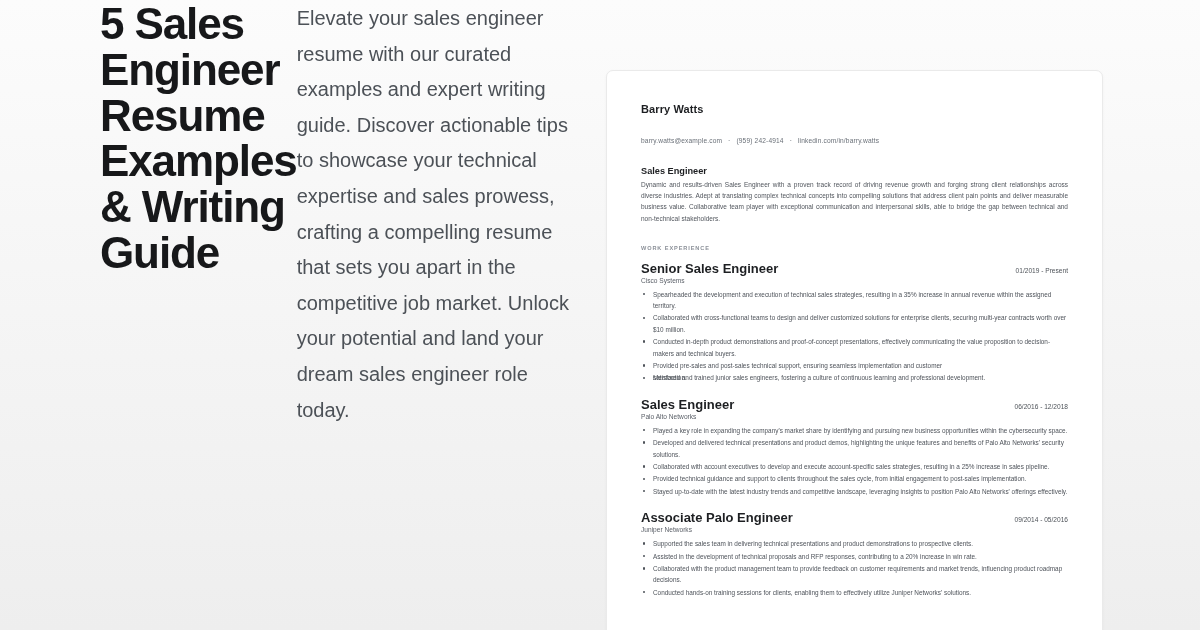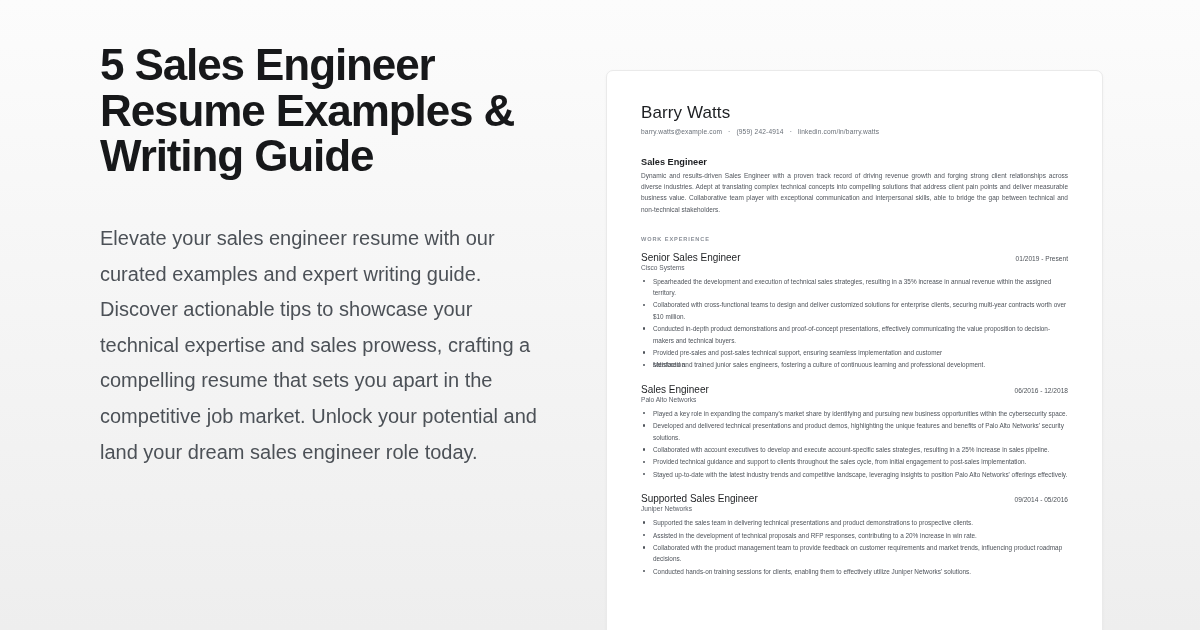--- a/index.html
+++ b/index.html
@@ -5,22 +5,22 @@
   * { margin:0; padding:0; box-sizing:border-box; }
   html, body { width:1200px; height:630px; overflow:hidden; }
   body {
     font-family:"Liberation Sans", sans-serif;
     background:linear-gradient(to bottom, #fcfcfc 0%, #f7f7f7 35%, #eeeeee 100%);
     position:relative;
   }
 
   
   .promo {
-    position:absolute; left:100px; top:12px; width:470px; height:488px;
-    display:flex; flex-direction:column; justify-content:center;
+    position:absolute; left:100px; top:1px; width:470px; height:488px;
+    display:flex; flex-direction:row; justify-content:center;
   }
   .promo-title {
     font-size:44px; font-weight:700; line-height:1.04;
     color:#17181a; letter-spacing:-1.1px;
     margin-bottom:42px;
   }
   .promo-desc {
     font-size:20px; line-height:1.78; color:#4c5157;
     max-width:455px;
   }
@@ -31,22 +31,22 @@
     width:497px; height:585px;
     background:#ffffff;
     border:1px solid #eaeaea;
     border-radius:7px;
     box-shadow:0 1px 3px rgba(0,0,0,0.045);
     overflow:hidden;
   }
   .resume-inner { padding:32px 34px 0 34px; }
 
   .r-name {
-    font-size:17px; font-weight:400; color:#1d1f22;
-    letter-spacing:0.1px; margin-bottom:5px;
+    font-size:11px; font-weight:700; color:#1d1f22;
+    letter-spacing:0.1px; margin-bottom:22px;
   }
   .r-contact {
     font-size:6.6px; color:#6a7078; letter-spacing:0.15px;
     margin-bottom:22px;
   }
   .r-contact .sep { margin:0 4px; }
 
   .r-section-title {
     font-size:9.2px; font-weight:700; color:#1d1f22;
     margin-bottom:3px;
@@ -60,21 +60,21 @@
     font-size:5.6px; font-weight:700; color:#8b9098;
     letter-spacing:0.9px; text-transform:uppercase;
     margin-bottom:10px;
   }
 
   .job { margin-bottom:13px; }
   .job-row {
     display:flex; justify-content:space-between;
     align-items:baseline; margin-bottom:1px;
   }
-  .job-title { font-size:10px; font-weight:400; color:#1d1f22; }
+  .job-title { font-size:13px; font-weight:700; color:#1d1f22; }
   .job-date  { font-size:6.6px; color:#4e5359; white-space:nowrap; }
   .job-company { font-size:6.6px; color:#5c6169; margin-bottom:5px; }
 
   .bullets { list-style:none; }
   .bullets li {
     position:relative; padding-left:12px;
     font-size:6.4px; line-height:1.78; color:#4e535a;
     margin-bottom:1px;
   }
   .bullets li::before {
@@ -139,21 +139,21 @@
         <li>Played a key role in expanding the company's market share by identifying and pursuing new business opportunities within the cybersecurity space.</li>
         <li>Developed and delivered technical presentations and product demos, highlighting the unique features and benefits of Palo Alto Networks' security solutions.</li>
         <li>Collaborated with account executives to develop and execute account-specific sales strategies, resulting in a 25% increase in sales pipeline.</li>
         <li>Provided technical guidance and support to clients throughout the sales cycle, from initial engagement to post-sales implementation.</li>
         <li>Stayed up-to-date with the latest industry trends and competitive landscape, leveraging insights to position Palo Alto Networks' offerings effectively.</li>
       </ul>
     </div>
 
     <div class="job">
       <div class="job-row">
-        <span class="job-title">Supported Sales Engineer</span>
+        <span class="job-title">Associate Palo Engineer</span>
         <span class="job-date">09/2014 - 05/2016</span>
       </div>
       <div class="job-company">Juniper Networks</div>
       <ul class="bullets">
         <li>Supported the sales team in delivering technical presentations and product demonstrations to prospective clients.</li>
         <li>Assisted in the development of technical proposals and RFP responses, contributing to a 20% increase in win rate.</li>
         <li>Collaborated with the product management team to provide feedback on customer requirements and market trends, influencing product roadmap decisions.</li>
         <li>Conducted hands-on training sessions for clients, enabling them to effectively utilize Juniper Networks' solutions.</li>
       </ul>
     </div>

